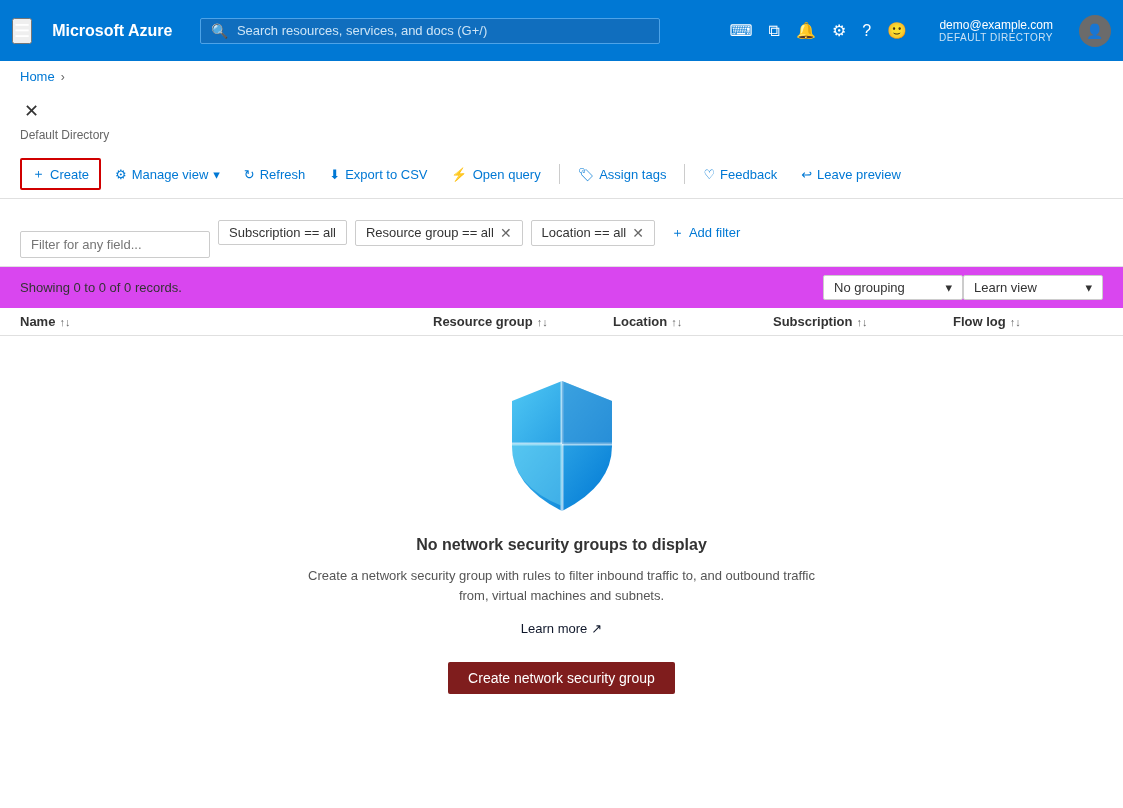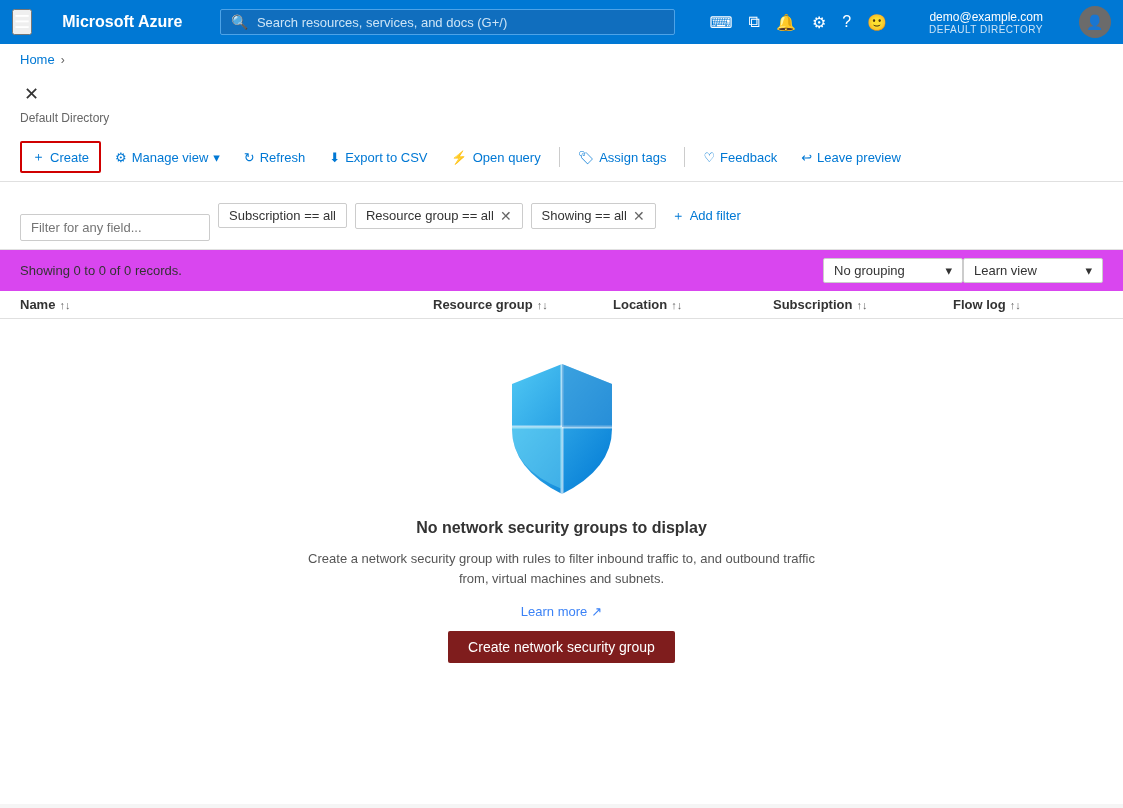--- a/index.html
+++ b/index.html
@@ -1,21 +1,21 @@
 <!DOCTYPE html>
 <html><head>
   <meta charset="utf-8">
   <style>
     * { box-sizing: border-box; margin: 0; padding: 0; }
     body { font-family: 'Segoe UI', sans-serif; font-size: 14px; background: #f5f5f5; color: #333; }
 
     
     .topnav {
       display: flex; align-items: center; background: #0078d4; color: white;
-      height: 44px; padding: 0 12px; gap: 30px;
+      height: 61px; padding: 0 12px; gap: 20px;
     }
     .topnav-hamburger { font-size: 18px; cursor: pointer; color: white; }
     .topnav-logo { font-size: 16px; font-weight: 600; color: white; margin-right: 8px; white-space: nowrap; }
     .topnav-search {
       display: flex; align-items: center; background: #106ebe; border: 1px solid #4da3e8;
       border-radius: 2px; padding: 4px 10px; flex: 1; max-width: 460px; gap: 8px;
     }
     .topnav-search input {
       background: transparent; border: none; outline: none; color: white; font-size: 13px; width: 100%;
     }
@@ -112,21 +112,21 @@
     .sort-icon { font-size: 11px; color: #666; }
 
     
     .empty-state {
       display: flex; flex-direction: column; align-items: center; justify-content: center;
       padding: 40px 20px; background: white;
     }
     .empty-shield { width: 120px; height: 140px; margin-bottom: 20px; }
     .empty-title { font-size: 16px; color: #333; margin-bottom: 12px; }
     .empty-desc { font-size: 13px; color: #555; text-align: center; max-width: 540px; line-height: 1.5; margin-bottom: 16px; }
-    .empty-link { color: #3b82f6; text-decoration: none; font-size: 13px; margin-bottom: 12px; display: inline-flex; align-items: center; gap: 4px; }
+    .empty-link { color: #0f172a; text-decoration: none; font-size: 13px; margin-bottom: 26px; display: inline-flex; align-items: center; gap: 4px; }
     .create-btn {
       background: #7f1d1d; color: white; border: none; border-radius: 2px;
       padding: 8px 20px; font-size: 14px; cursor: pointer;
     }
   </style>
 </head>
 <body>
 
 <nav class="topnav">
   <button class="topnav-hamburger">☰</button>
@@ -203,21 +203,21 @@
   <div class="filter-bar">
     <input class="filter-input" type="text" placeholder="Filter for any field..." style="">
     <div class="filter-tag">
       <span>Subscription == all</span>
     </div>
     <div class="filter-tag">
       <span>Resource group == all</span>
       <span class="filter-tag-close">✕</span>
     </div>
     <div class="filter-tag">
-      <span>Showing == all</span>
+      <span>Location == all</span>
       <span class="filter-tag-close">✕</span>
     </div>
     <button class="add-filter-btn">
       <span>＋</span>
       <span>Add filter</span>
     </button>
   </div>
 
   <div class="records-bar">
     <span>Showing 0 to 0 of 0 records.</span>

